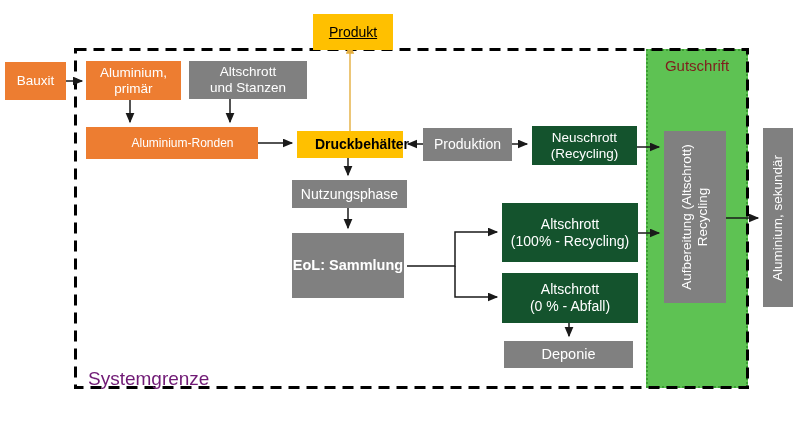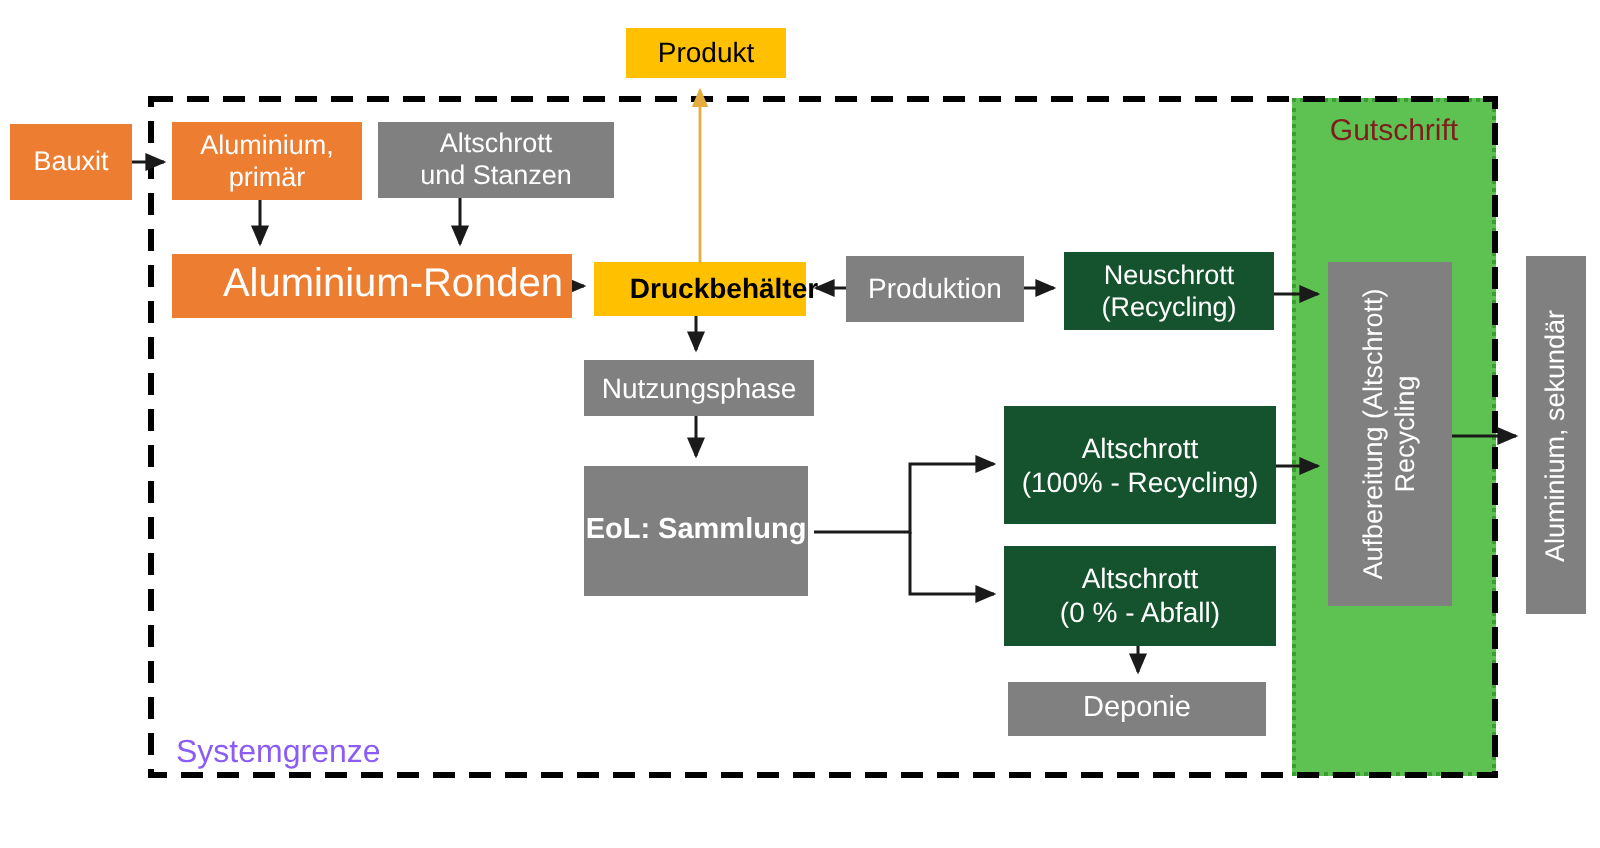--- a/index.html
+++ b/index.html
@@ -23,21 +23,21 @@
     position:absolute;left:646px;top:57px;width:102px;text-align:center;
     color:#7f1d1d;font-size:15px;
   }
   .vnode{position:absolute;box-sizing:border-box;}
   .vnode > span{
     position:absolute;left:50%;top:50%;display:block;text-align:center;
     transform:translate(-50%,-50%) rotate(-90deg);
     color:#fff;font-size:13.5px;line-height:1.2;white-space:pre-line;
   }
   .boundary-label{
-    position:absolute;left:88px;top:368px;color:#8b5cf6;font-size:16px;
+    position:absolute;left:88px;top:368px;color:#701a75;font-size:19px;
   }
   svg.layer{position:absolute;left:0;top:0;pointer-events:none;}
 </style>
 </head>
 <body>
 
 <div id="canvas">
 
   <div class="region"></div>
 
@@ -69,31 +69,31 @@
       <path d="M455,266 L455,297 L497,297" marker-end="url(#ah)"></path>
       <line x1="638" y1="233" x2="659" y2="233" marker-end="url(#ah)"></line>
       <line x1="569" y1="323" x2="569" y2="336" marker-end="url(#ah)"></line>
       <line x1="726" y1="218" x2="758" y2="218" marker-end="url(#ah)"></line>
     </g>
   </svg>
 
   <div class="region-label">Gutschrift</div>
   <div class="boundary-label">Systemgrenze</div>
 
-  <div class="node yellow" style="left:313px;top:14px;width:80px;height:25px;font-size:14px;">Produkt</div>
+  <div class="node yellow" style="left:313px;top:14px;width:80px;height:36px;font-size:14px;text-decoration:underline;">Produkt</div>
 
   <div class="node orange" style="left:5px;top:62px;width:61px;height:38px;">Bauxit</div>
 
   <div class="node orange" style="left:86px;top:61px;width:95px;height:39px;">Aluminium,
 primär</div>
 
   <div class="node gray" style="left:189px;top:61px;width:118px;height:38px;">Altschrott
 und Stanzen</div>
 
-  <div class="node orange" style="left:86px;top:127px;width:200px;height:32px;font-size:20px;padding-left:21px;">Aluminium-Ronden</div>
+  <div class="node orange" style="left:86px;top:127px;width:172px;height:32px;font-size:12px;padding-left:21px;">Aluminium-Ronden</div>
 
   <div class="node yellow bold" style="left:297px;top:131px;width:106px;height:27px;font-size:14px;padding-left:24px;">Druckbehälter</div>
 
   <div class="node gray" style="left:423px;top:128px;width:89px;height:33px;font-size:14px;">Produktion</div>
 
   <div class="node red" style="left:532px;top:126px;width:105px;height:39px;">Neuschrott
 (Recycling)</div>
 
   <div class="node gray" style="left:292px;top:180px;width:115px;height:28px;font-size:14px;">Nutzungsphase</div>
 

